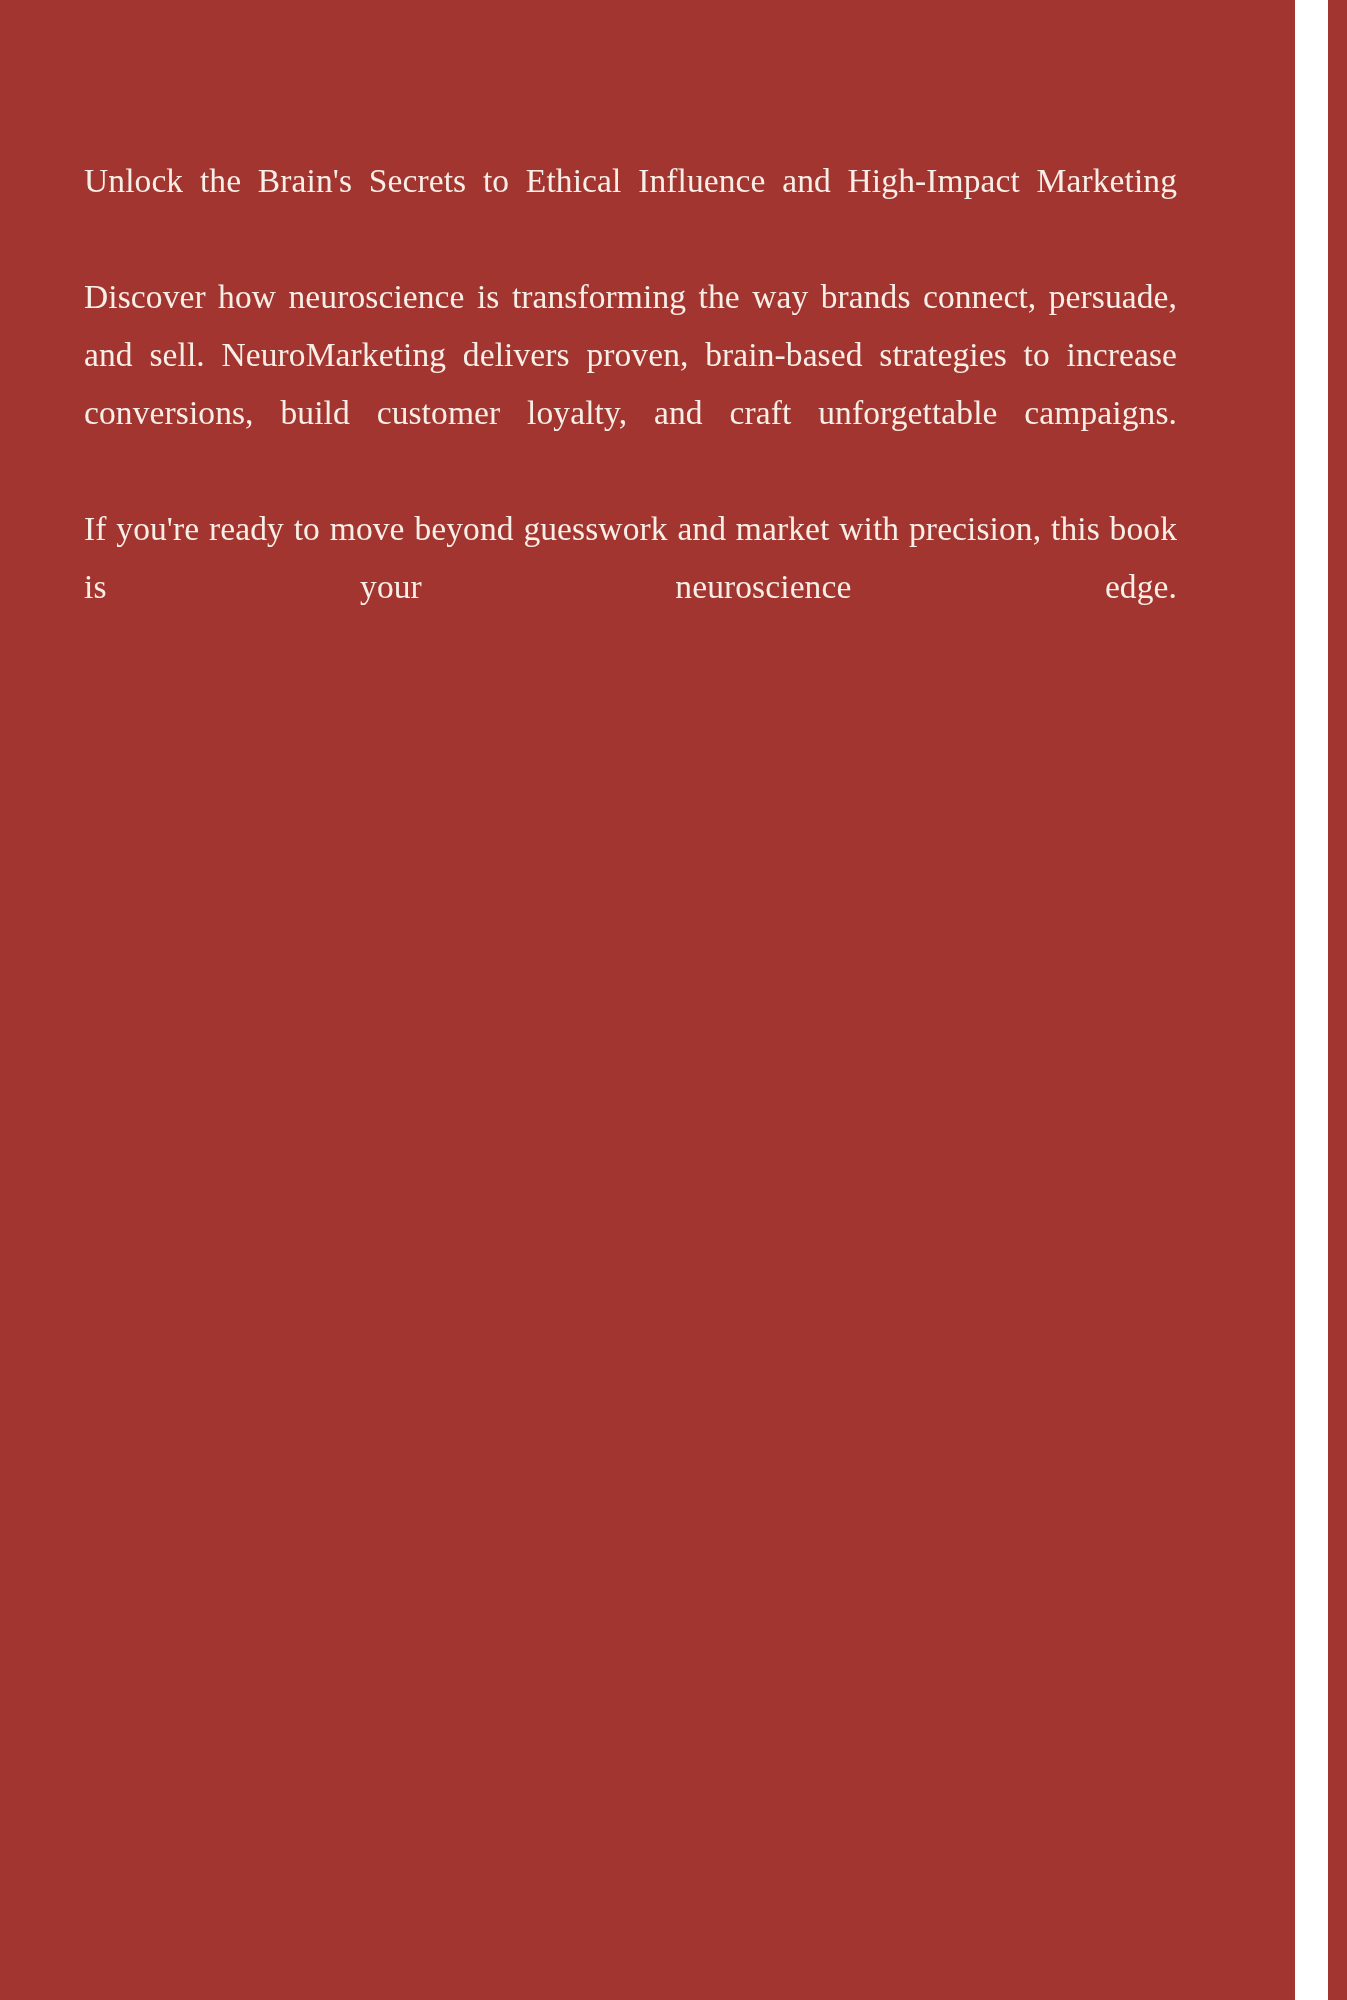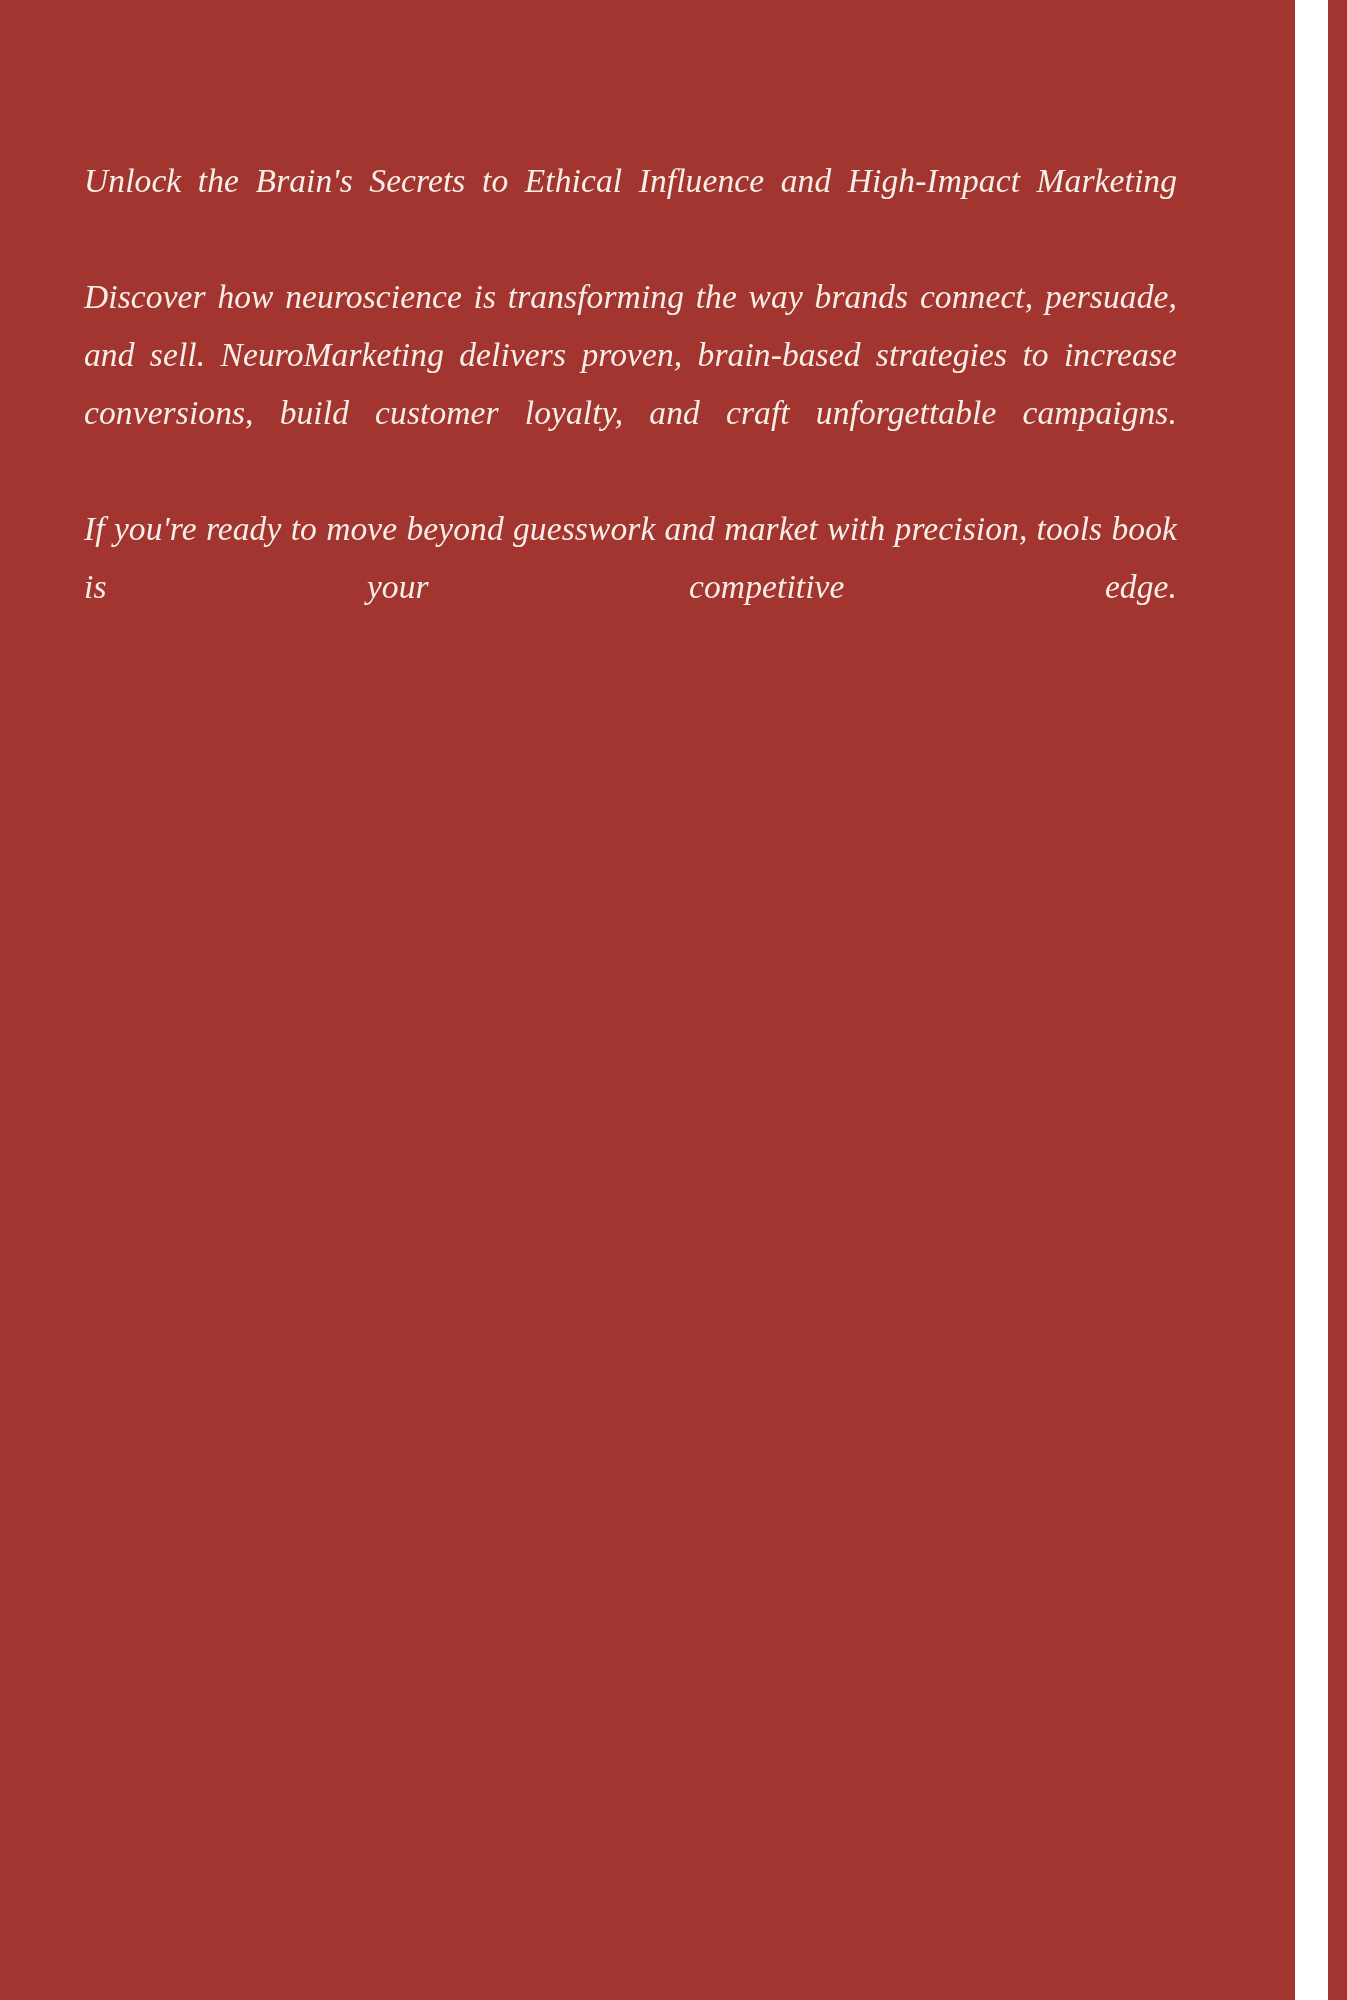--- a/index.html
+++ b/index.html
@@ -12,21 +12,20 @@
     height: 2000px;
     overflow: hidden;
     font-family: "Liberation Serif", serif;
   }
 
   .page {
     position: relative;
     width: 1347px;
     height: 2000px;
     background: #5eead4;
-    font-style: italic;
   }
 
   
   .cover-panel {
     position: absolute;
     left: 0;
     top: 0;
     width: 1295px;
     height: 2000px;
     background: #a33530;
@@ -84,21 +83,21 @@
 </head>
 <body>
 
 <div class="page">
 
   <div class="cover-panel">
 
     <div class="text-block">
       <p class="blurb headline">Unlock the Brain's Secrets to Ethical Influence and High-Impact Marketing</p>
       <p class="blurb">Discover how neuroscience is transforming the way brands connect, persuade, and sell. NeuroMarketing delivers proven, brain-based strategies to increase conversions, build customer loyalty, and craft unforgettable campaigns.</p>
-      <p class="blurb">If you're ready to move beyond guesswork and market with precision, tools book is your competitive edge.</p>
+      <p class="blurb">If you're ready to move beyond guesswork and market with precision, this book is your neuroscience edge.</p>
     </div>
 
   </div>
 
   <div class="gutter"></div>
   <div class="spine-strip"></div>
 
 </div>
 
 </body></html>

